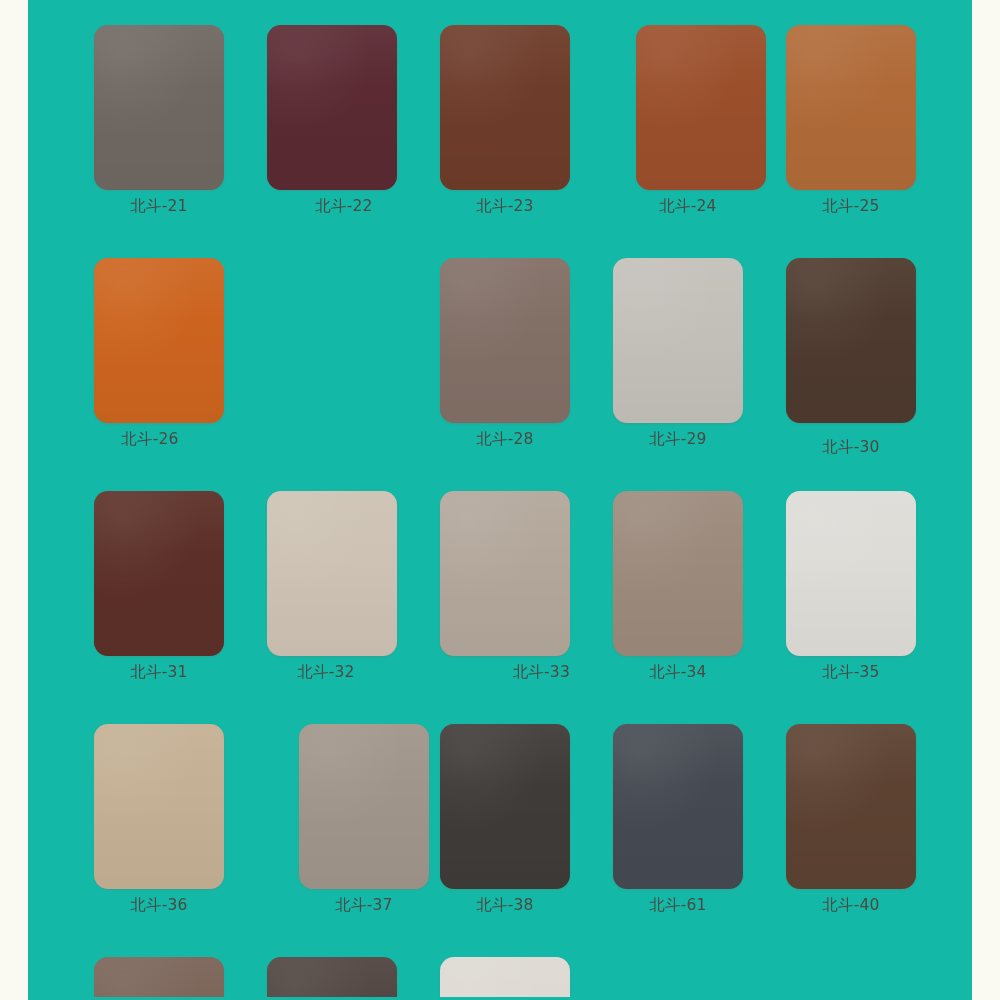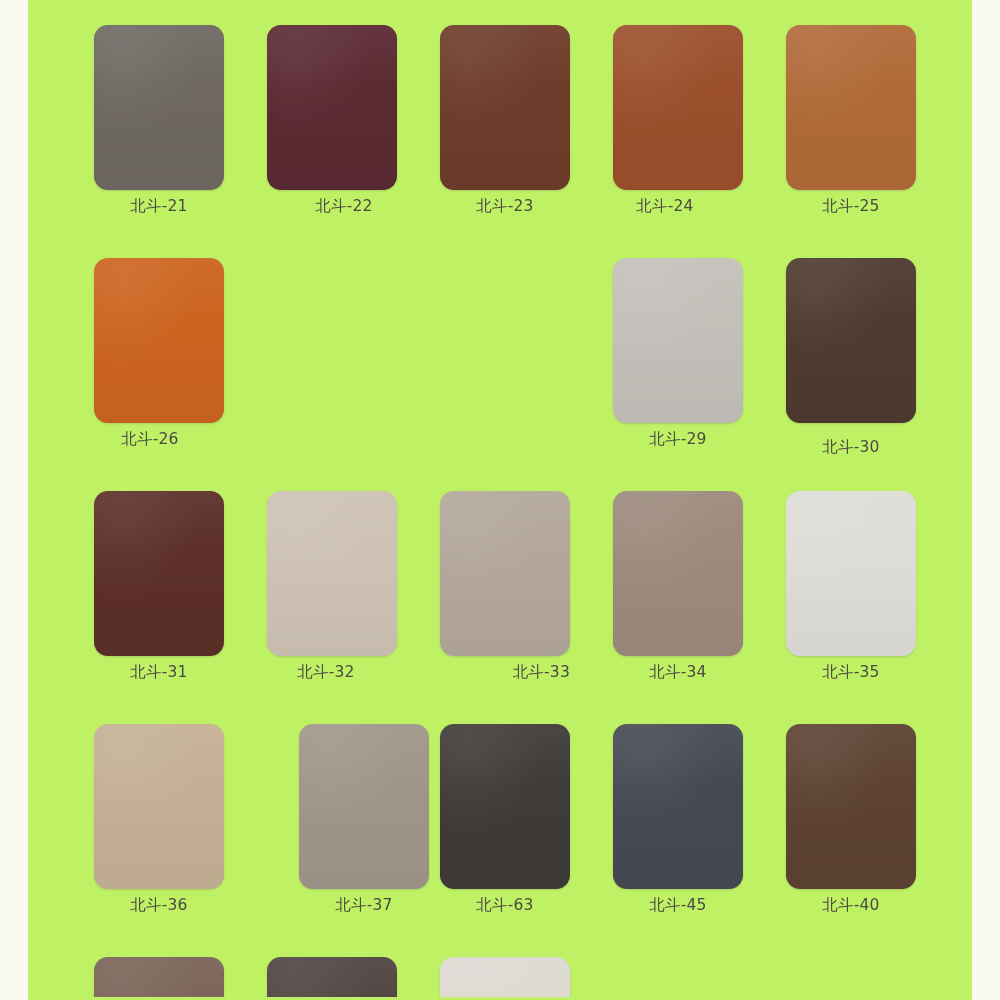--- a/index.html
+++ b/index.html
@@ -23,21 +23,21 @@
     background: #fafaf2;
   }
 
   
   #sheet-page {
     position: absolute;
     left: 28px;
     top: 0;
     width: 944px;
     height: 1000px;
-    background: #bef264;
+    background: #14b8a6;
     overflow: hidden;
   }
 
   #swatch-grid {
     position: absolute;
     left: 0;
     top: 0;
     width: 944px;
   }
 
@@ -104,34 +104,38 @@
             <div class="swatch-label" style="color: rgb(76, 72, 66);">北斗-21</div>
           </div>
           <div class="swatch-cell" style="left: 239px; width: 154px;">
             <div class="swatch-chip" style="width: 130px; height: 165px; background: rgb(91, 42, 51);"></div>
             <div class="swatch-label" style="color: rgb(76, 72, 66);">北斗-22</div>
           </div>
           <div class="swatch-cell" style="left: 412px; width: 130px;">
             <div class="swatch-chip" style="width: 130px; height: 165px; background: rgb(110, 60, 42);"></div>
             <div class="swatch-label" style="color: rgb(76, 72, 66);">北斗-23</div>
           </div>
-          <div class="swatch-cell" style="left: 585px; width: 104px;">
+          <div class="swatch-cell" style="left: 608px; width: 104px;">
             <div class="swatch-chip" style="width: 130px; height: 165px; background: rgb(155, 79, 43);"></div>
             <div class="swatch-label" style="color: rgb(76, 72, 66);">北斗-24</div>
           </div>
           <div class="swatch-cell" style="left: 758px; width: 130px;">
             <div class="swatch-chip" style="width: 130px; height: 165px; background: rgb(176, 106, 56);"></div>
             <div class="swatch-label" style="color: rgb(76, 72, 66);">北斗-25</div>
           </div>
         </div>
         <div class="swatch-row" style="height: 233px;">
           <div class="swatch-cell" style="left: 66px; width: 112px;">
             <div class="swatch-chip" style="width: 130px; height: 165px; background: rgb(204, 100, 31);"></div>
             <div class="swatch-label" style="color: rgb(76, 72, 66);">北斗-26</div>
           </div>
+          <div class="swatch-cell" style="left: 412px; width: 130px;">
+            <div class="swatch-chip" style="width: 130px; height: 165px; background: rgb(130, 111, 102);"></div>
+            <div class="swatch-label" style="color: rgb(76, 72, 66);">北斗-28</div>
+          </div>
           <div class="swatch-cell" style="left: 585px; width: 130px;">
             <div class="swatch-chip" style="width: 130px; height: 165px; background: rgb(195, 192, 186);"></div>
             <div class="swatch-label" style="color: rgb(76, 72, 66);">北斗-29</div>
           </div>
           <div class="swatch-cell" style="left: 758px; width: 130px;">
             <div class="swatch-chip" style="width: 130px; height: 165px; background: rgb(78, 58, 46);"></div>
             <div class="swatch-label" style="color: rgb(76, 72, 66); margin-top: 15px;">北斗-30</div>
           </div>
         </div>
         <div class="swatch-row" style="height: 233px;">
@@ -160,25 +164,25 @@
           <div class="swatch-cell" style="left: 66px; width: 130px;">
             <div class="swatch-chip" style="width: 130px; height: 165px; background: rgb(196, 176, 148);"></div>
             <div class="swatch-label" style="color: rgb(76, 72, 66);">北斗-36</div>
           </div>
           <div class="swatch-cell" style="left: 239px; width: 130px; padding-left: 32px;">
             <div class="swatch-chip" style="width: 130px; height: 165px; background: rgb(160, 149, 138);"></div>
             <div class="swatch-label" style="color: rgb(76, 72, 66);">北斗-37</div>
           </div>
           <div class="swatch-cell" style="left: 412px; width: 130px;">
             <div class="swatch-chip" style="width: 130px; height: 165px; background: rgb(63, 59, 56);"></div>
-            <div class="swatch-label" style="color: rgb(76, 72, 66);">北斗-63</div>
+            <div class="swatch-label" style="color: rgb(76, 72, 66);">北斗-38</div>
           </div>
           <div class="swatch-cell" style="left: 585px; width: 130px;">
             <div class="swatch-chip" style="width: 130px; height: 165px; background: rgb(69, 74, 82);"></div>
-            <div class="swatch-label" style="color: rgb(76, 72, 66);">北斗-45</div>
+            <div class="swatch-label" style="color: rgb(76, 72, 66);">北斗-61</div>
           </div>
           <div class="swatch-cell" style="left: 758px; width: 130px;">
             <div class="swatch-chip" style="width: 130px; height: 165px; background: rgb(93, 66, 50);"></div>
             <div class="swatch-label" style="color: rgb(76, 72, 66);">北斗-40</div>
           </div>
         </div>
         <div class="swatch-row swatch-row-partial" style="height: 40px;">
           <div class="swatch-cell" style="left: 66px; width: 130px;">
             <div class="swatch-chip" style="width: 130px; height: 165px; background: rgb(122, 99, 87);"></div>
           </div>

